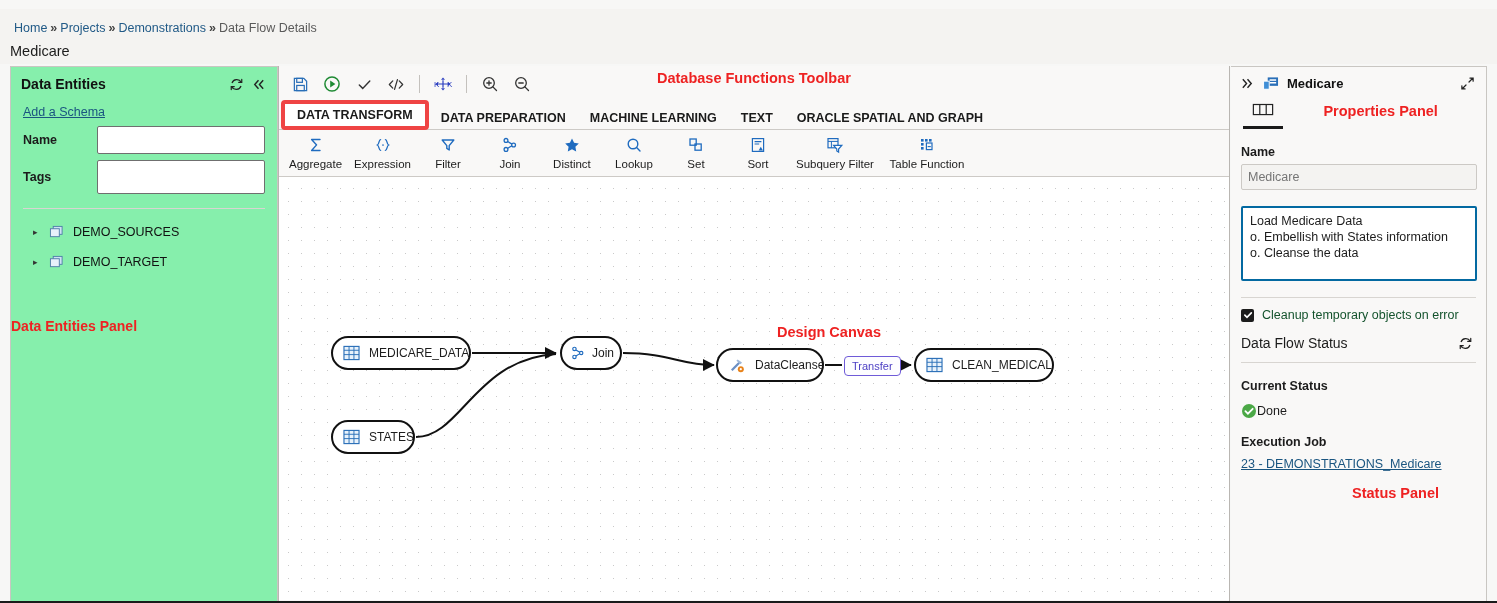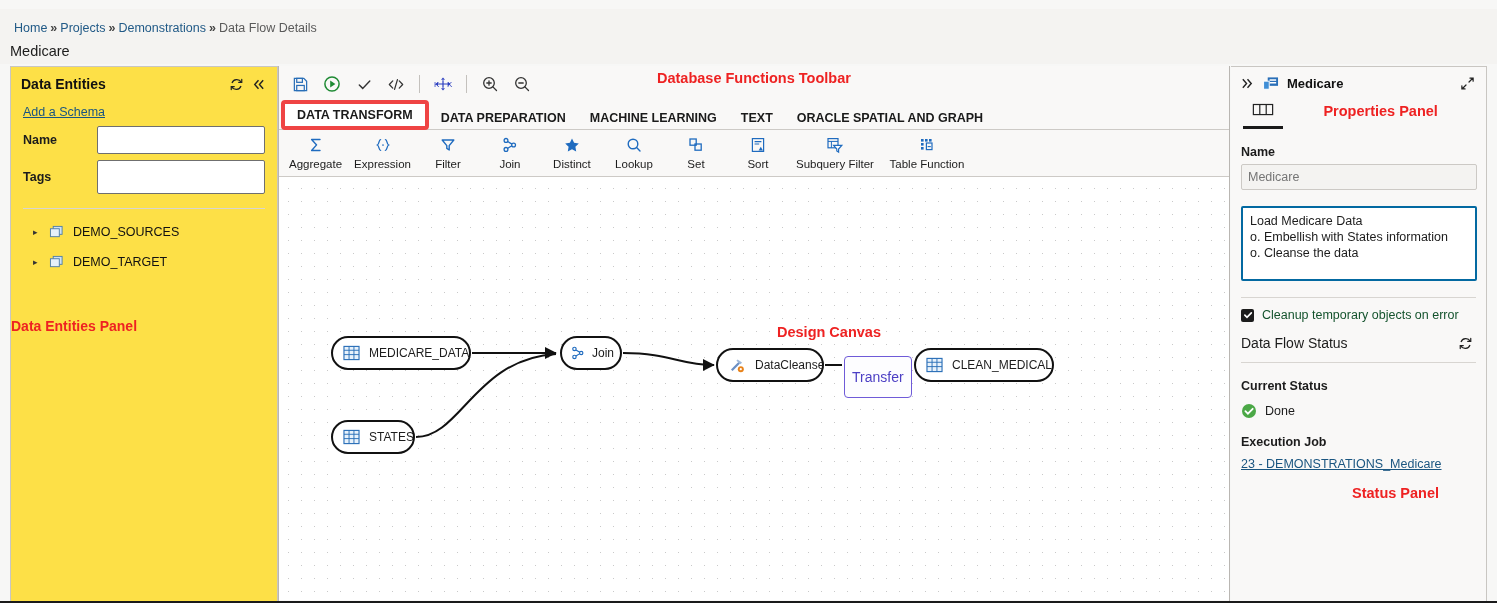--- a/index.html
+++ b/index.html
@@ -35,21 +35,21 @@
     background: #f4f3f1;
     display: flex; align-items: center;
     padding-left: 10px;
     font-size: 14.5px; color: #1c1c1c;
   }
 
   
   .left-panel {
     position: absolute; left: 10px; top: 66px;
     width: 268px; height: 535px;
-    background: #fde047;
+    background: #86efac;
     border: 1px solid #c9c6c2;
     border-bottom: none;
   }
   .lp-header {
     display: flex; align-items: center;
     height: 34px; padding: 0 8px 0 10px;
   }
   .lp-title { font-size: 14px; font-weight: bold; color: #111; flex: 1; }
   .icon-btn {
     width: 22px; height: 22px; display: flex;
@@ -166,21 +166,21 @@
     height: 34px;
     padding: 0 14px 0 10px;
     font-size: 12px; color: #1c1c1c;
     white-space: nowrap; cursor: pointer;
   }
   .node .n-icon { margin-right: 9px; display: flex; align-items: center; }
   .transfer-chip {
     position: absolute;
     border: 1px solid #6f5bd8; border-radius: 4px;
     background: #fdfdff; color: #4c3fc4;
-    font-size: 14px; padding: 12px 7px; cursor: pointer;
+    font-size: 11px; padding: 3px 7px; cursor: pointer;
   }
   .edge { position: absolute; left: 0; top: 0; pointer-events: none; }
 
   
   .right-panel {
     position: absolute; left: 1231px; top: 66px;
     width: 256px; height: 535px;
     background: #f9f8f7;
     border: 1px solid #c9c6c2; border-bottom: none;
     border-left: none;
@@ -230,21 +230,21 @@
     width: 13px; height: 13px; background: #1c1c1c;
     border-radius: 2px; display: flex;
     align-items: center; justify-content: center; cursor: pointer;
   }
   .rp-status-head {
     display: flex; align-items: center;
     padding: 10px 10px 0 10px;
   }
   .rp-status-title { font-size: 14px; color: #1c1c1c; flex: 1; }
   .status-row {
-    display: flex; align-items: center; gap: 8px;
+    display: flex; align-items: center; 
     padding: 10px 0 0 10px; font-size: 12.5px; color: #1c1c1c;
   }
   .job-link {
     padding: 8px 0 0 10px;
     font-size: 12.5px; color: #1a5580;
     text-decoration: underline; cursor: pointer;
     display: inline-block;
     text-align: center;
   }
   .pad-t { padding-top: 16px; }

